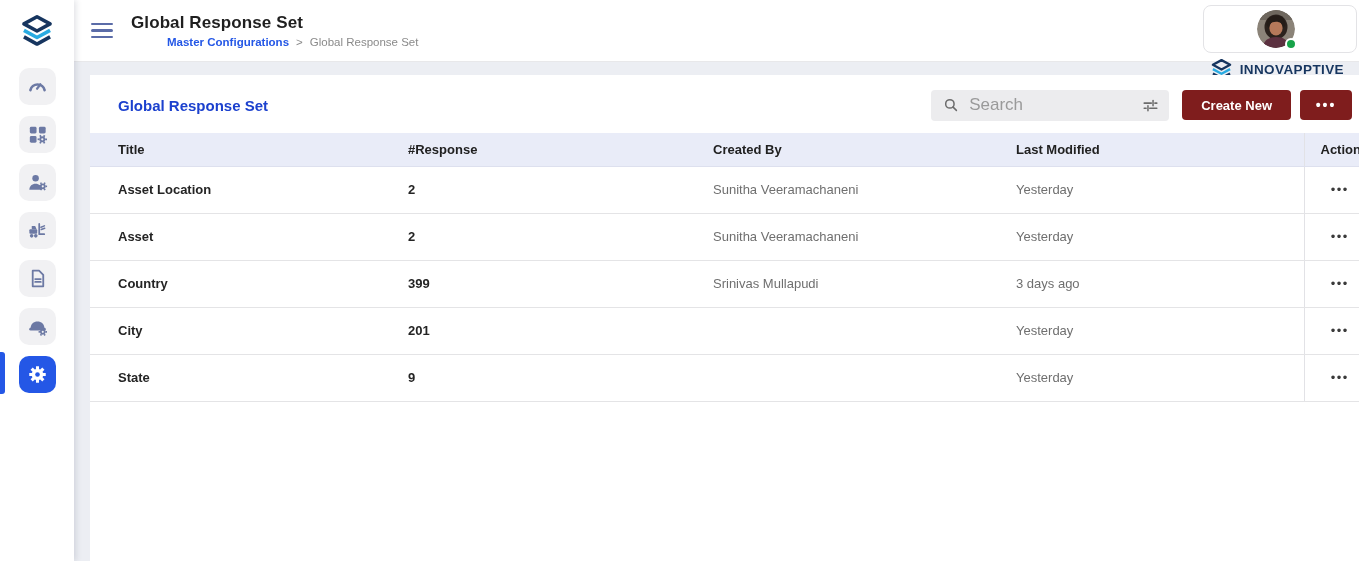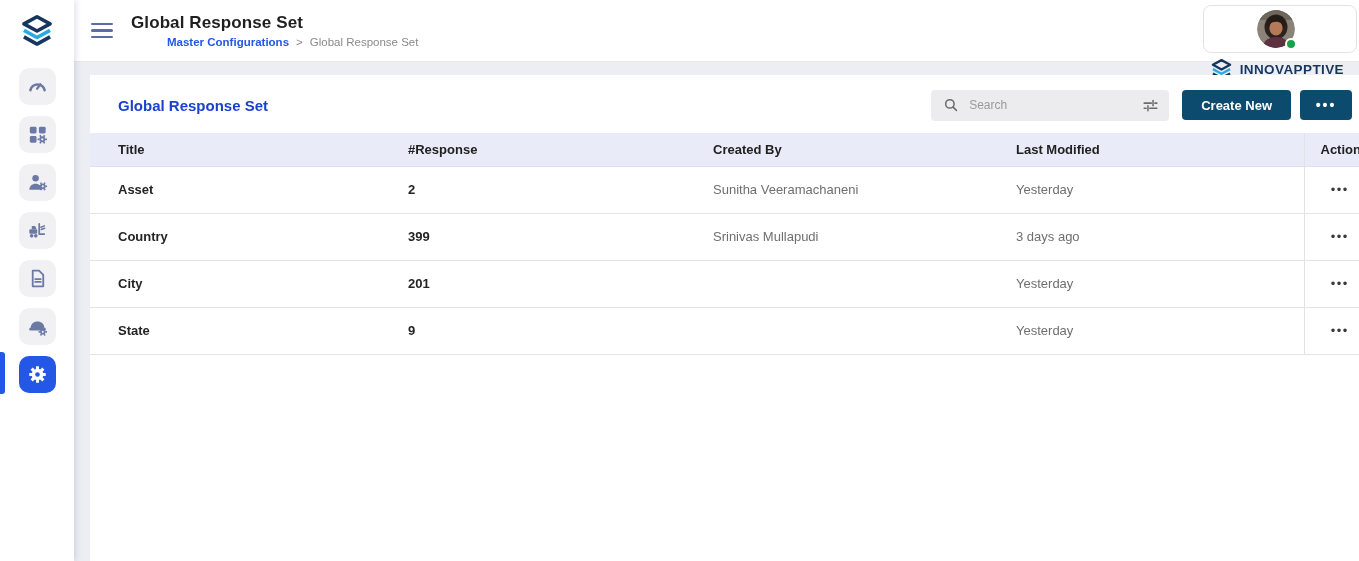--- a/index.html
+++ b/index.html
@@ -50,23 +50,23 @@
 
   
   .panel { position:absolute; left:16px; right:0; top:75px; bottom:0; background:#FFFFFF; }
   .toolbar { height:58px; display:flex; align-items:center; padding:2px 7px 0 28px; }
   .panel-heading { font-size:15px; font-weight:bold; color:#1C41CE; }
   .toolbar-spacer { flex:1; }
   .search-box { width:238px; height:31px; background:#ECECEE; border-radius:4px;
     display:flex; align-items:center; padding:0 9px 0 11px; }
   .search-box svg { flex:none; }
   .search-input { flex:1; min-width:0; border:none; background:transparent; outline:none;
-    font-size:12px; color:#14532d; margin-left:9px; font-family:"Liberation Sans",sans-serif; }
+    font-size:17px; color:#14532d; margin-left:9px; font-family:"Liberation Sans",sans-serif; }
   .search-input::placeholder { color:#9A9A9A; }
-  .btn-blue { height:30px; border:none; border-radius:4px; background:#0c4a6e; color:#fff;
+  .btn-blue { height:30px; border:none; border-radius:4px; background:#7f1d1d; color:#fff;
     font-size:13px; font-weight:bold; cursor:pointer; font-family:"Liberation Sans",sans-serif; }
   .btn-create { margin-left:13px; padding:0 19px; }
   .btn-more { margin-left:9px; width:52px; display:flex; align-items:center; justify-content:center; }
 
   .dots { display:inline-block; line-height:1; }
   .dots::before { content:"•••"; letter-spacing:1.5px; font-size:13px; }
   .dots-white::before { color:#FFFFFF; font-size:14px; letter-spacing:2px; }
   .dots-dark::before { color:#3A3A3A; }
 
   
@@ -272,20 +272,27 @@
         <tr>
           <th>Title</th>
           <th>#Response</th>
           <th>Created By</th>
           <th>Last Modified</th>
           <th class="c-actions">Actions</th>
         </tr>
       </thead>
       <tbody>
           <tr>
+            <td class="c-title">Asset Location</td>
+            <td class="c-resp">2</td>
+            <td class="c-created">Sunitha Veeramachaneni</td>
+            <td class="c-modified">Yesterday</td>
+            <td class="c-actions"><span class="dots dots-dark"></span></td>
+          </tr>
+          <tr>
             <td class="c-title">Asset</td>
             <td class="c-resp">2</td>
             <td class="c-created">Sunitha Veeramachaneni</td>
             <td class="c-modified">Yesterday</td>
             <td class="c-actions"><span class="dots dots-dark"></span></td>
           </tr>
           <tr>
             <td class="c-title">Country</td>
             <td class="c-resp">399</td>
             <td class="c-created">Srinivas Mullapudi</td>

